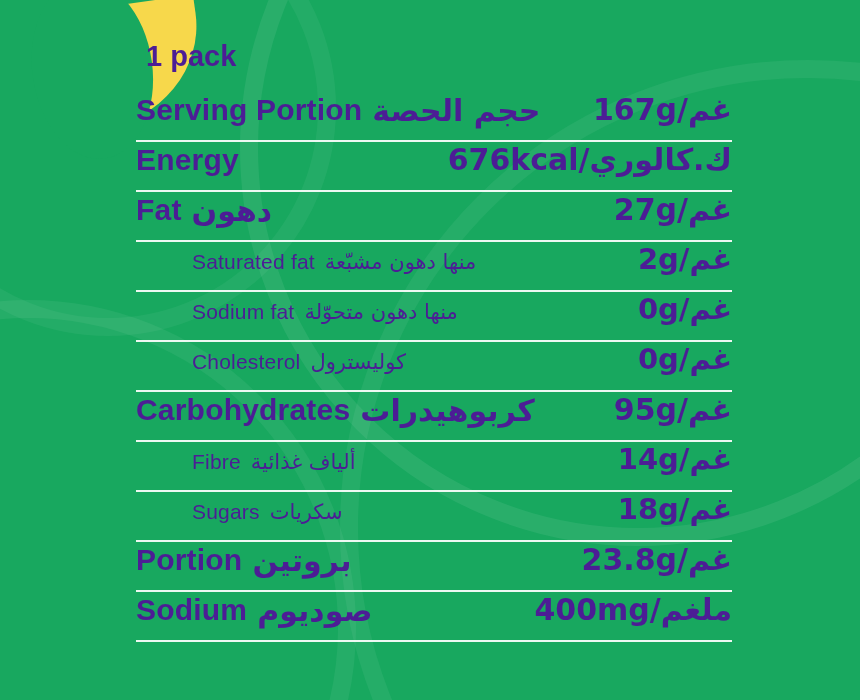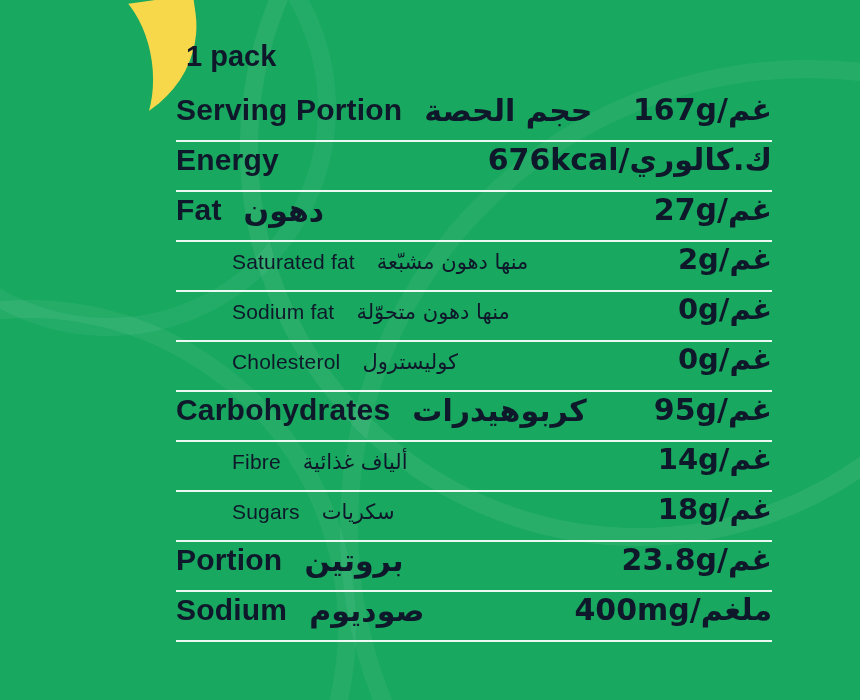--- a/index.html
+++ b/index.html
@@ -80,22 +80,21 @@
     background: #18A85F;
     border-radius: 50%;
   }
 
   
   .table {
     position: absolute;
     left: 136px;
     top: 40px;
     width: 596px;
-    color: #0f172a;
-    margin-left: 40px;
+    color: #4c1d95;
   }
   .row {
     display: flex;
     align-items: baseline;
     justify-content: space-between;
     border-bottom: 2px solid rgba(255,255,255,0.92);
     height: 50px;
     padding-bottom: 2px;
     box-sizing: border-box;
   }
@@ -158,21 +157,21 @@
   .lvl2 .label .ar {
     margin-left: 8px;
   }
   .lvl2 .label .en {
     margin-right: 2px;
   }
   
   .row .label-inner {
     display: inline-flex;
     align-items: flex-start;
-    gap: 12px;
+    gap: 0;
   }
 </style>
 </head>
 <body>
 
 <div id="panel">
   <div class="swoosh s1"></div>
   <div class="swoosh s2"></div>
   <div class="swoosh s3"></div>
   <div class="swoosh s4"></div>

